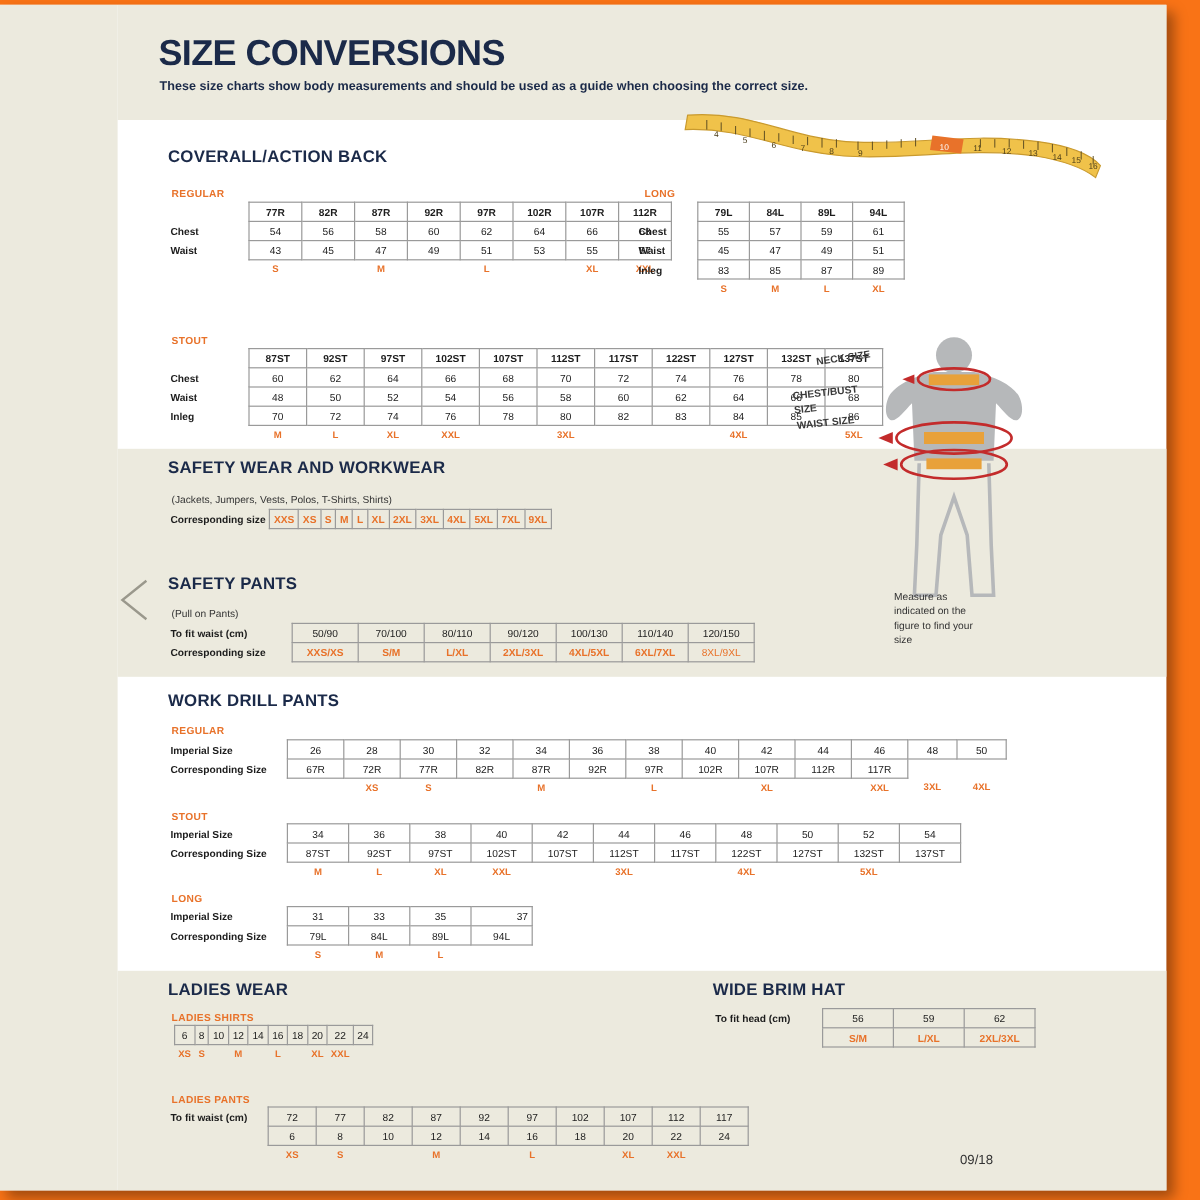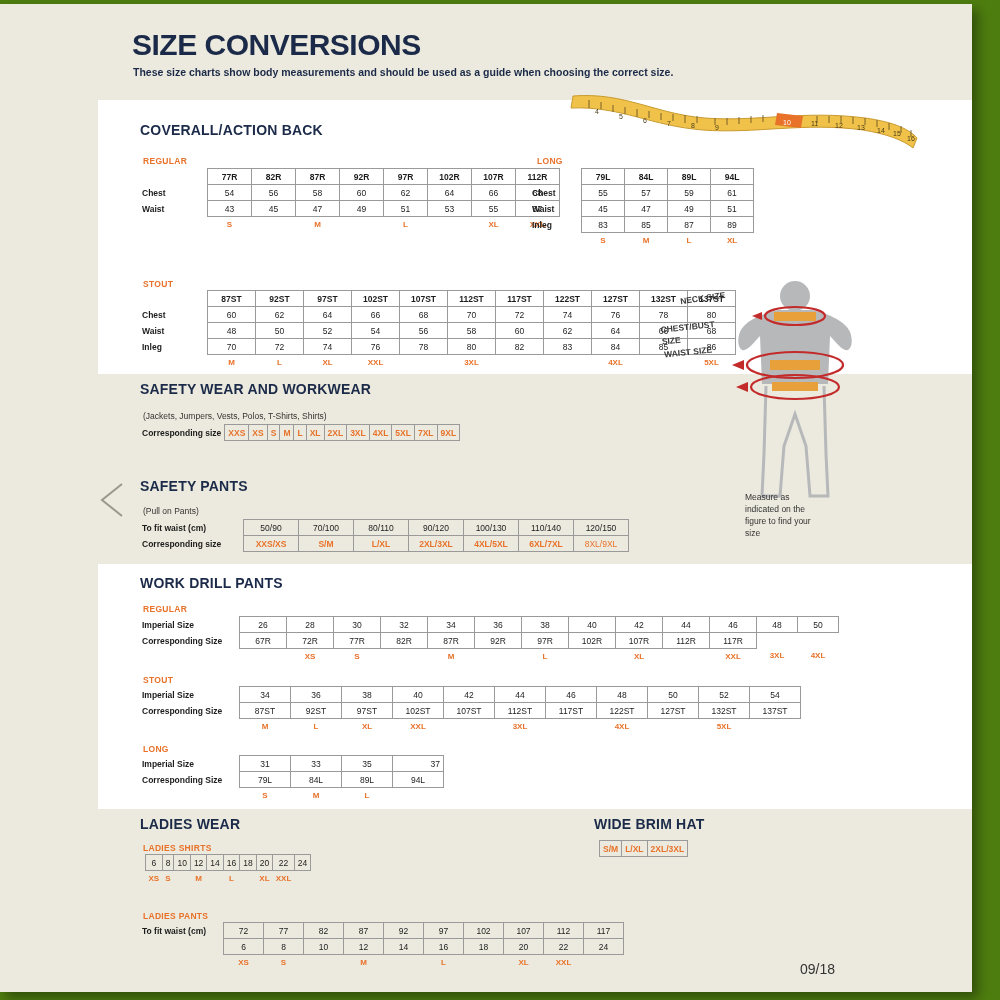--- a/index.html
+++ b/index.html
@@ -1,17 +1,17 @@
 <!DOCTYPE html>
 <html><head>
 <meta charset="utf-8">
 <style>
   html,body{margin:0;padding:0;background:#ffffff;}
   body{width:1000px;height:1000px;font-family:"Liberation Sans",sans-serif;overflow:hidden;}
-  .page{position:relative;width:1000px;height:1000px;background:#4d7c0f;}
+  .page{position:relative;width:1000px;height:1000px;background:#f97316;}
   .sheet{position:absolute;left:0;top:4px;width:972px;height:988px;background:#ffffff;box-shadow:6px 6px 10px rgba(0,0,0,.35);}
   .leftband{position:absolute;left:0;top:0;width:98px;height:988px;background:#eceade;}
   .topband{position:absolute;left:98px;top:0;width:874px;height:96px;background:#eceade;}
   .band-mid{position:absolute;left:98px;top:370px;width:874px;height:190px;background:#eceade;}
   .band-bot{position:absolute;left:98px;top:805px;width:874px;height:183px;background:#eceade;}
 
   h1.title{position:absolute;left:132px;top:24px;margin:0;font-size:30px;letter-spacing:-0.5px;color:#1b2a49;font-weight:bold;font-family:"Liberation Sans",sans-serif;}
   .subtitle{position:absolute;left:133px;top:62px;font-size:10.5px;color:#1b2a49;font-weight:bold;}
 
   .sect-title{position:absolute;font-size:14px;font-weight:bold;color:#1b2a49;letter-spacing:.2px;}
@@ -25,21 +25,21 @@
   table.grid td.hdr{font-weight:bold;}
   table.grid tr.szrow td{border:none;color:#e8722a;font-weight:bold;font-size:8px;}
   table.grid tr.szrow td.lbl{color:#1c1c1c;}
 
   .figure{position:absolute;left:700px;top:270px;width:190px;height:240px;}
   .measure-note{position:absolute;left:745px;top:487px;font-size:8.5px;color:#333;line-height:12px;}
   .fig-label{position:absolute;font-size:8.5px;font-weight:bold;color:#3a3a3a;}
 
   .tape{position:absolute;left:565px;top:88px;width:355px;height:60px;}
   .arrowleft{position:absolute;left:98px;top:478px;width:26px;height:36px;}
-  .footer-date{position:absolute;left:800px;top:957px;font-size:14px;color:#333;}
+  .footer-date{position:absolute;left:800px;top:957px;font-size:11px;color:#333;}
 </style>
 </head>
 <body>
 
 <div class="page">
   <div class="sheet">
     <div class="leftband"></div>
     <div class="topband"></div>
     <div class="band-mid"></div>
     <div class="band-bot"></div>
@@ -520,20 +520,26 @@
         <td>XL</td>
         <td>XXL</td>
         <td></td>
       </tr>
     </tbody>
       </table>
 
     <div class="sect-title" style="left:594px;top:812px;">WIDE BRIM HAT</div>
     <table class="grid" style="left:594px;top:836px;">
       <tbody>
+          <tr>
+        <td class="lbl" style="width:86px;">To fit head (cm)</td>
+        <td style="width:52px;">56</td>
+        <td style="width:52px;">59</td>
+        <td style="width:52px;">62</td>
+      </tr>
       <tr>
         <td class="lbl"></td>
         <td style="color:#e8722a;font-weight:bold;">S/M</td>
         <td style="color:#e8722a;font-weight:bold;">L/XL</td>
         <td style="color:#e8722a;font-weight:bold;">2XL/3XL</td>
       </tr>
     </tbody>
       </table>
 
     <svg class="figure" viewBox="0 0 190 240">

